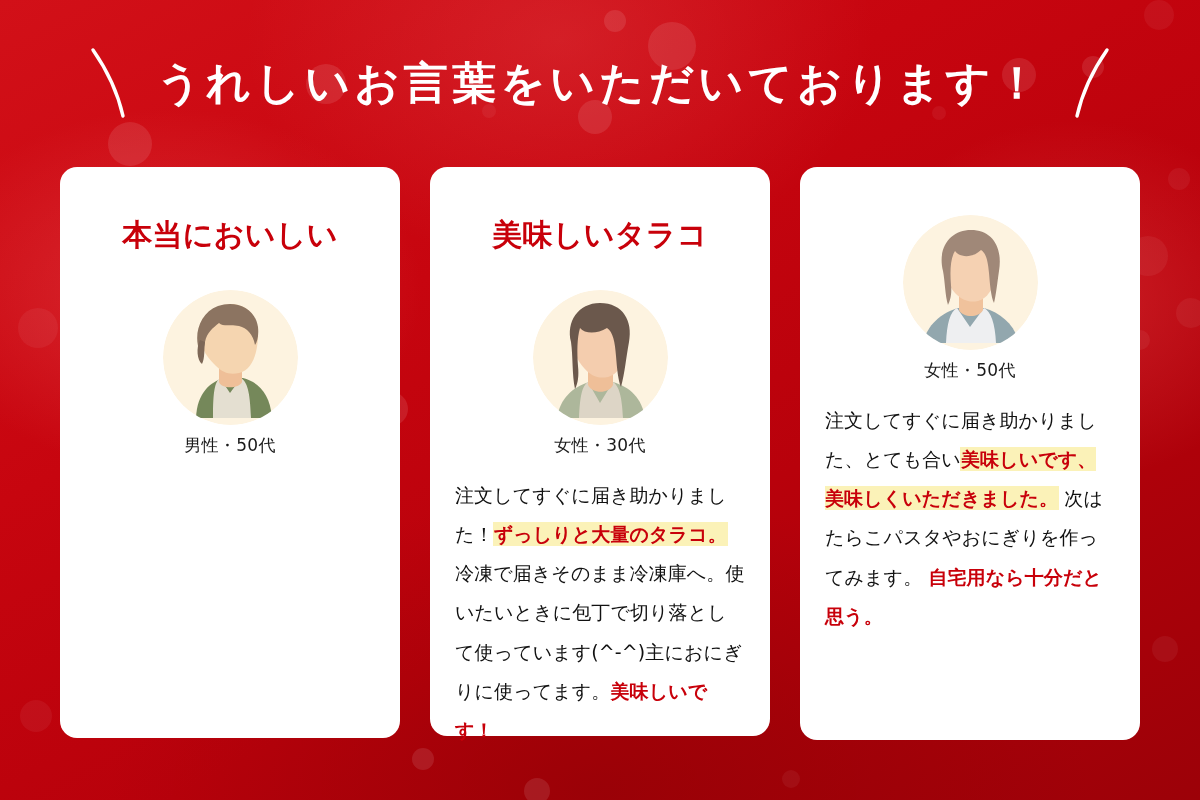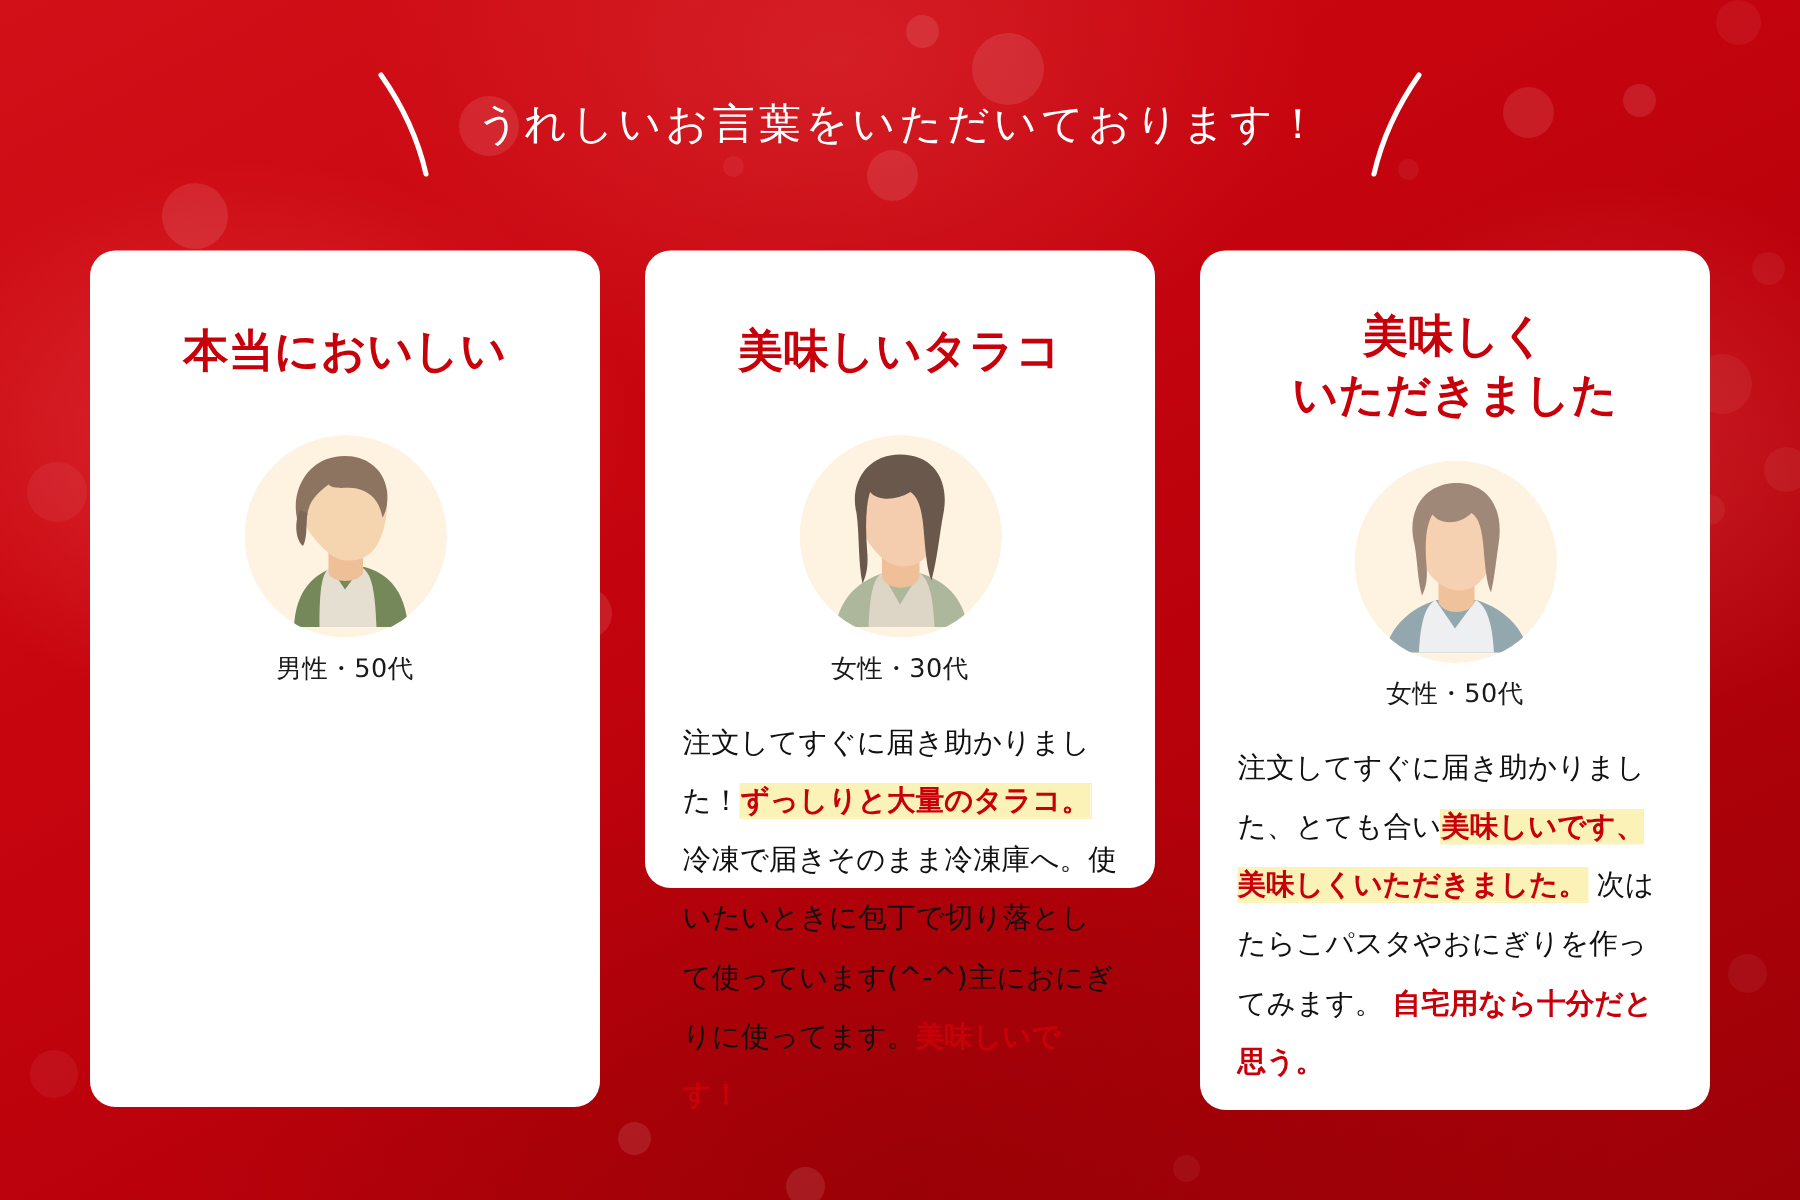--- a/index.html
+++ b/index.html
@@ -20,35 +20,35 @@
         linear-gradient(152deg,#d21018 0%,#c7050f 35%,#b8010b 62%,#9c0108 100%);
   }
   .bokeh{position:absolute;border-radius:50%;background:rgba(255,255,255,.10);}
   .bokeh.d{background:rgba(255,255,255,.055);}
 
   
   .headline-wrap{position:absolute;left:0;right:0;top:42px;height:82px;
       display:flex;align-items:center;justify-content:center;gap:26px;}
   .slash{width:44px;height:78px;flex:0 0 auto;}
   .headline{
-    color:#fff;font-size:28px;font-weight:400;letter-spacing:.10em;
+    color:#fff;font-size:44px;font-weight:700;letter-spacing:.10em;
     white-space:nowrap;line-height:1;
     font-family:"DejaVu Sans","Liberation Sans",sans-serif;
   }
 
   
   .cards{position:absolute;left:60px;top:167px;width:1080px;height:574px;
          display:flex;justify-content:space-between;}
   .card{
     width:340px;background:#fff;border-radius:17px;
     box-sizing:border-box;padding:30px 8px 24px;
     display:flex;flex-direction:column;align-items:center;
   }
   .card-1{height:571px;}
-  .card-2{height:425px;}
+  .card-2{height:569px;}
   .card-3{height:573px;}
 
   .card-title{
     color:#c8000a;font-weight:bold;font-size:30px;line-height:1.30;
     text-align:center;letter-spacing:.01em;margin:0 0 6px;
     font-family:"DejaVu Sans","Liberation Sans",sans-serif;
   }
   .card-1 .card-title{margin-top:18px;}
   .card-2 .card-title{margin-top:18px;}
   .card-3 .card-title{margin-top:8px;}
@@ -159,22 +159,20 @@
           </g>
         </svg>
       </div>
       <div class="meta">女性・30代</div>
       <div class="body-text">
         <span>注文してすぐに届き助かりました！</span><span class="em hl">ずっしりと大量のタラコ。</span><span>冷凍で届きそのまま冷凍庫へ。使いたいときに包丁で切り落として使っています(^-^)主におにぎりに使ってます。</span><span class="em">美味しいです！</span>
       </div>
     </div>
 
     <div class="card card-3">
-      <div class="card-title" style="white-space:pre-line;">美味しく
-いただきました</div>
       <div class="avatar-wrap">
         <svg class="avatar" viewBox="0 0 135 135">
           <defs>
               <clipPath id="c3">
                 <circle cx="67.5" cy="67.5" r="67.5"></circle>
               </clipPath>
             </defs>
           <g clip-path="url(#c3)">
             <circle cx="67.5" cy="67.5" r="67.5" fill="#fdf3e0"></circle>
             <path d="M20 128 C24 110 38 98 55 93 L81 93 C98 98 112 110 116 128 Z" fill="#92a7ae"></path>

